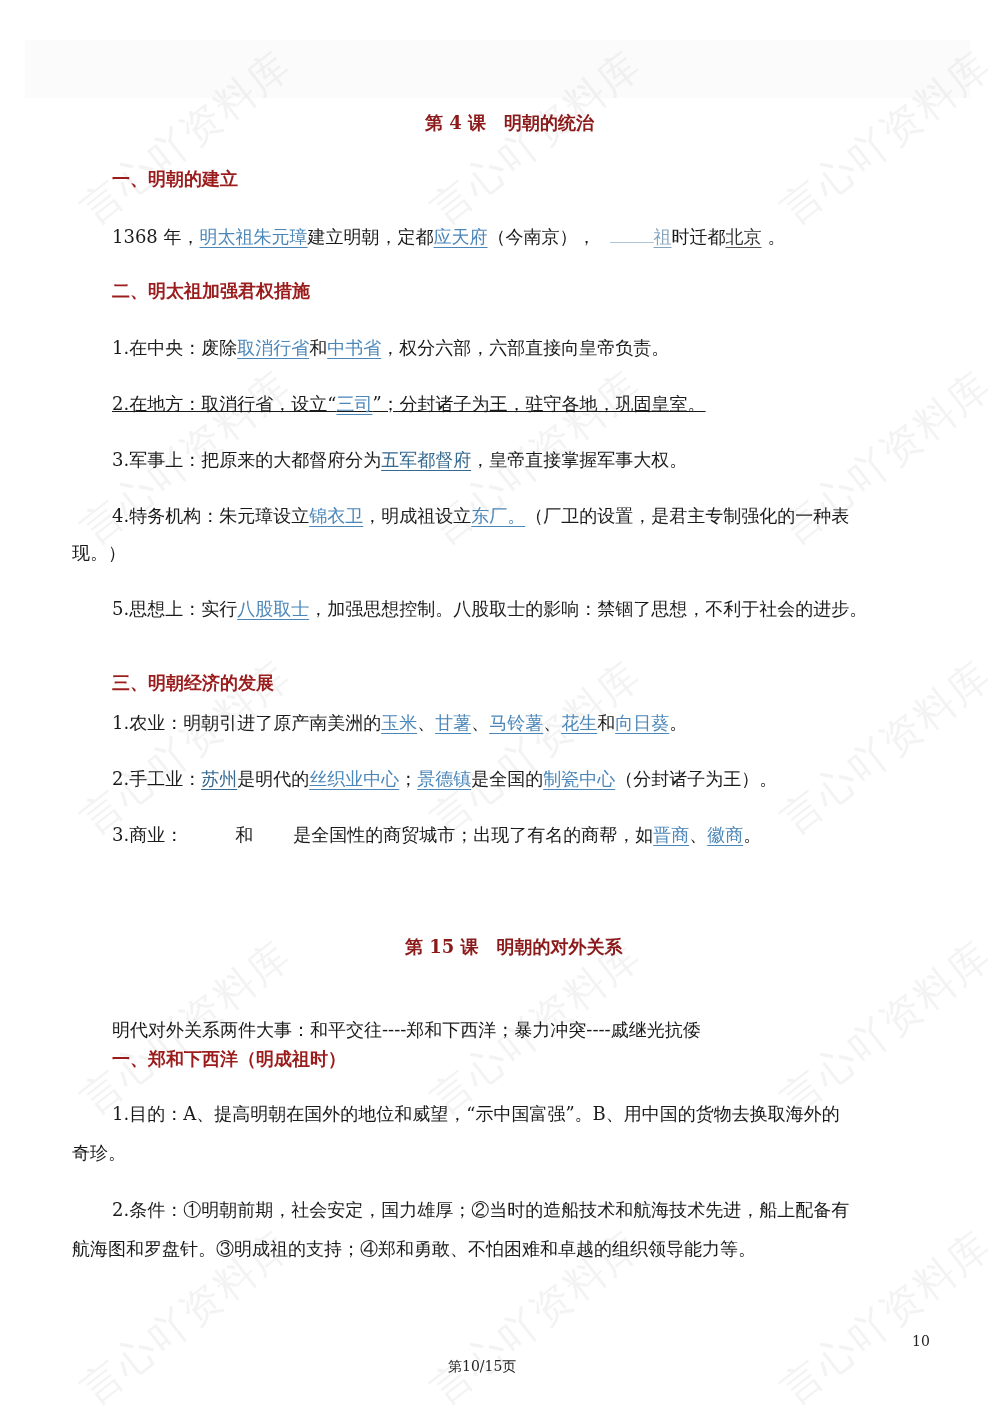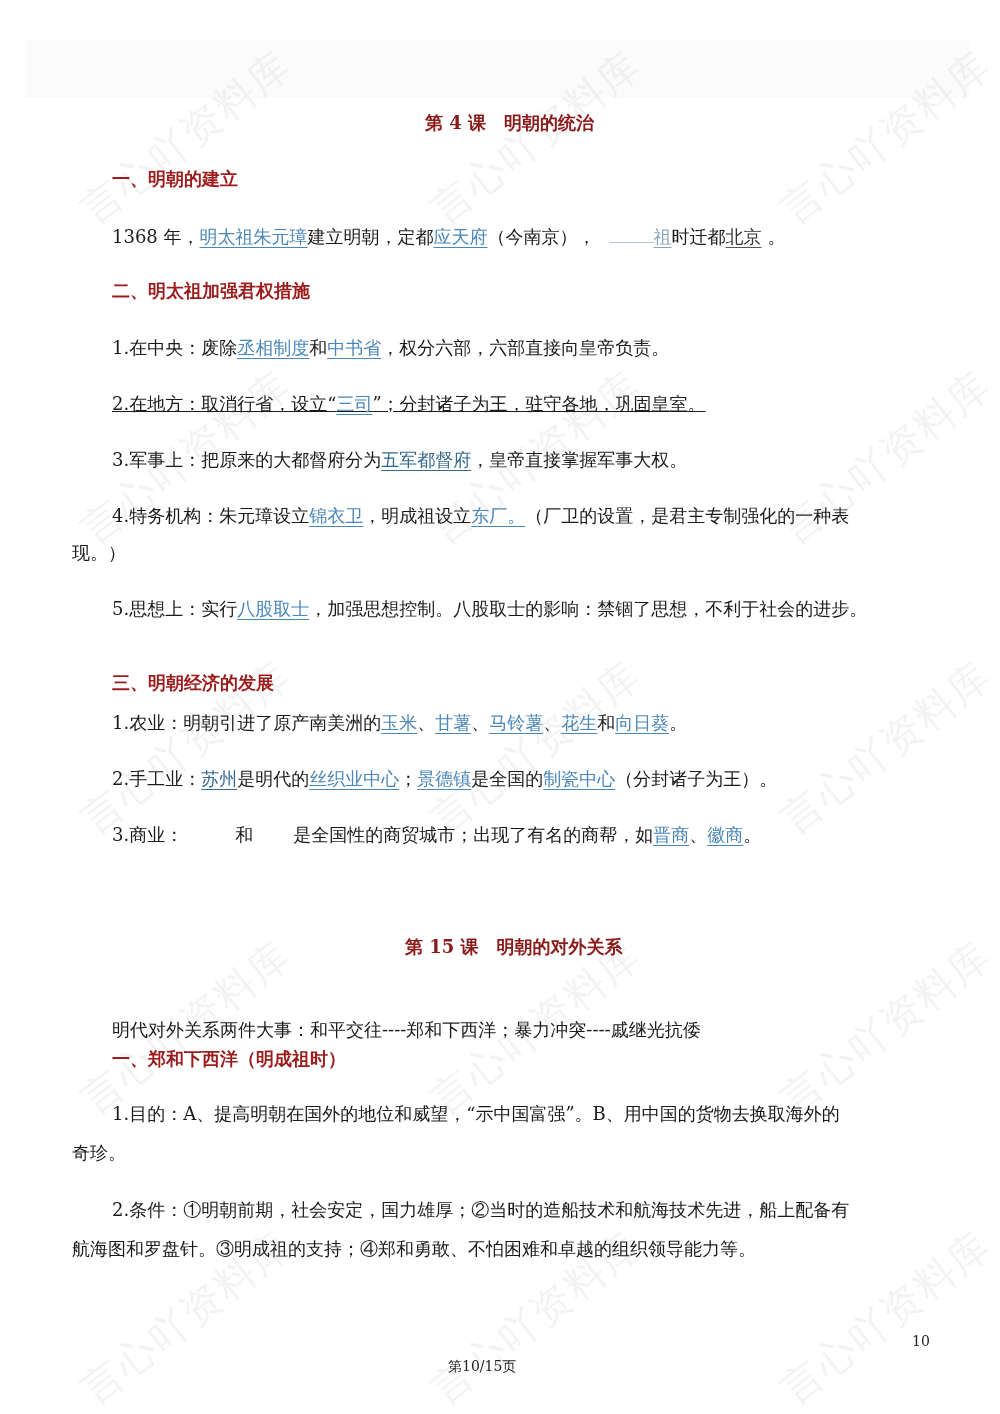--- a/index.html
+++ b/index.html
@@ -118,21 +118,21 @@
 
   <div class="line heading" style="left:112px;top:168px;">一、明朝的建立</div>
 
   <div class="line" style="left:112px;top:224px;text-align:right;">
     <span>1368 年，</span><span class="ans">明太祖朱元璋</span><span>建立明朝，定都</span><span class="ans">应天府</span><span>（今南京），</span><span class="gap" style="width:14px"></span><span class="blank" style="width:44px"></span><span class="ans dark" style="opacity:0.6">祖</span><span>时迁都</span><span class="ans dark" style="color:#333;text-decoration-color:#555">北京</span><span class="gap" style="width:6px"></span><span>。</span>
   </div>
 
   <div class="line heading" style="left:112px;top:280px;">二、明太祖加强君权措施</div>
 
   <div class="line" style="left:112px;top:337px;">
-    <span>1.在中央：废除</span><span class="ans">丞相制度</span><span>和</span><span class="ans">中书省</span><span>，权分六部，六部直接向皇帝负责。</span>
+    <span>1.在中央：废除</span><span class="ans">取消行省</span><span>和</span><span class="ans">中书省</span><span>，权分六部，六部直接向皇帝负责。</span>
   </div>
 
   <div class="line" style="left:112px;top:393px;text-decoration:underline;">
     <span>2.在地方：取消行省，设立“</span><span class="ans">三司</span><span>”；分封诸子为王，驻守各地，巩固皇室。</span>
   </div>
 
   <div class="line" style="left:112px;top:449px;">
     <span>3.军事上：把原来的大都督府分为</span><span class="ans dark">五军都督府</span><span>，皇帝直接掌握军事大权。</span>
   </div>
 

